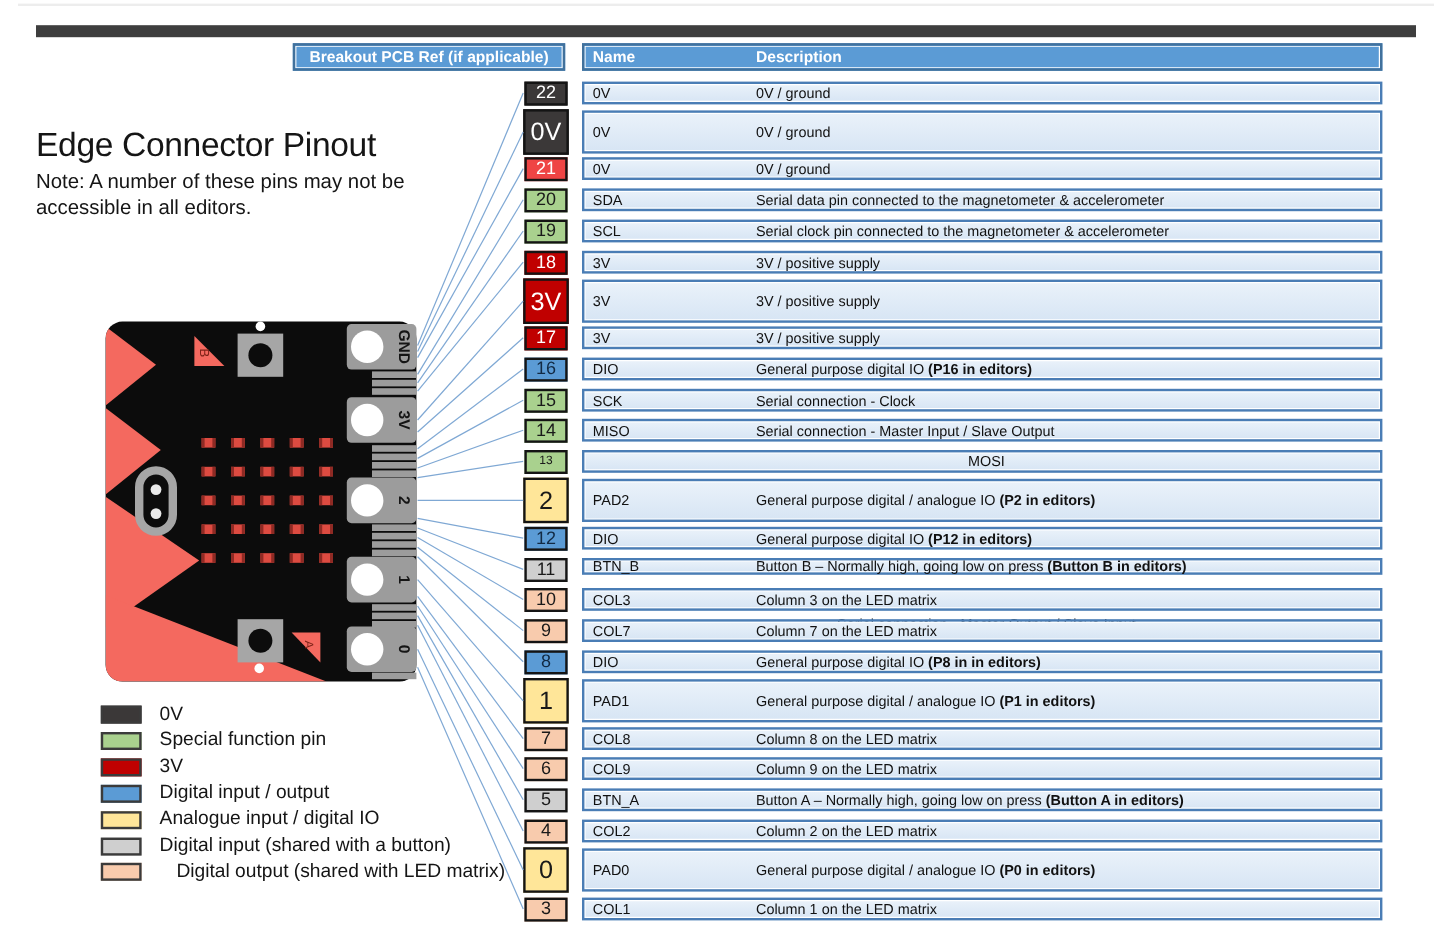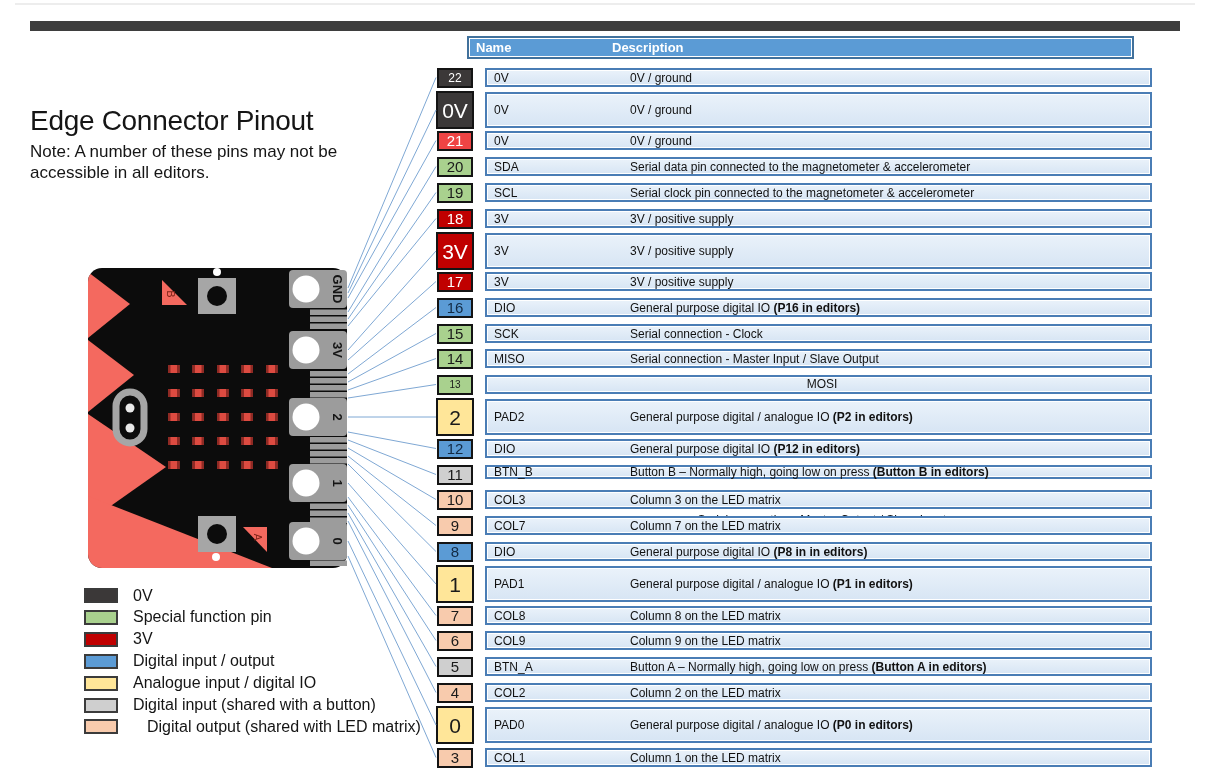--- a/index.html
+++ b/index.html
@@ -7,21 +7,21 @@
           font-family:"Liberation Sans",sans-serif;color:#151515;}
   .abs{position:absolute;}
   #top-rule{left:15px;top:3px;width:1180px;height:2px;background:#ededed;}
   #top-bar{left:30px;top:21px;width:1150px;height:10px;background:#3E3E3E;}
   #page-title{left:30px;top:105px;font-size:28px;letter-spacing:-.3px;}
   #page-note{left:30px;top:141px;width:348px;font-size:17px;line-height:1.25;}
   .hdr{box-sizing:border-box;background:#5B9BD5;border:2px solid #41719C;
        box-shadow:inset 0 0 0 1px #fff;color:#fff;font-weight:bold;font-size:13px;
        display:flex;align-items:center;}
   #ref-header{left:244px;top:36px;width:227px;height:23px;justify-content:center;}
-  #table-header{left:467px;top:36px;width:667px;height:23px;padding-left:7px;}
+  #table-header{left:485px;top:36px;width:667px;height:23px;padding-left:7px;}
   #table-header .tname{flex:0 0 136px;}
   .trow{position:absolute;left:485px;width:667px;box-sizing:border-box;
         background:linear-gradient(#EAF2FA,#D7E5F4);border:2px solid #4A7DB5;
         box-shadow:inset 0 0 0 1px #fff;display:flex;align-items:center;
         padding-left:7px;font-size:12px;color:#111;}
   .tname{flex:0 0 136px;}
   .tdesc b{font-weight:bold;}
   .badge{position:absolute;box-sizing:border-box;border:2px solid #141414;
          display:flex;align-items:center;justify-content:center;line-height:1;}
   .lrow{position:absolute;left:84px;display:flex;align-items:center;height:17px;}
@@ -32,20 +32,23 @@
 </head>
 <body>
 
 <div id="canvas">
   <div class="abs" id="top-rule"></div>
   <div class="abs" id="top-bar"></div>
 
   <div class="abs" id="page-title">Edge Connector Pinout</div>
   <div class="abs" id="page-note">Note: A number of these pins may not be accessible in all editors.</div>
 
+  <div class="abs hdr" id="ref-header">
+    <span>Breakout PCB Ref (if applicable)</span>
+  </div>
   <div class="abs hdr" id="table-header">
     <span class="tname">Name</span>
     <span>Description</span>
   </div>
 
   <div id="rows-layer">
       <div class="trow" style="top: 68px; height: 19px;">
         <span class="tname">0V</span>
         <span class="tdesc">0V / ground</span>
       </div>
@@ -140,21 +143,21 @@
       <div class="trow" style="top: 707px; height: 36px;">
         <span class="tname">PAD0</span>
         <span class="tdesc">General purpose digital / analogue IO <b>(P0 in editors)</b></span>
       </div>
       <div class="trow" style="top: 748px; height: 19px;">
         <span class="tname">COL1</span>
         <span class="tdesc">Column 1 on the LED matrix</span>
       </div>
     </div>
   <div id="badges-layer">
-      <div class="badge" style="left: 437px; top: 67.5px; width: 36px; height: 20px; background: rgb(59, 56, 56); color: rgb(255, 255, 255); font-size: 12px;">22</div>
+      <div class="badge" style="left: 437px; top: 67.5px; width: 36px; height: 20px; background: rgb(59, 56, 56); color: rgb(255, 255, 255); font-size: 15px;">22</div>
       <div class="badge" style="left: 436px; top: 91px; width: 38px; height: 38px; background: rgb(59, 56, 56); color: rgb(255, 255, 255); font-size: 21px;">0V</div>
       <div class="badge" style="left: 437px; top: 130.5px; width: 36px; height: 20px; background: #ef4444; color: rgb(255, 255, 255); font-size: 15px;">21</div>
       <div class="badge" style="left: 437px; top: 156.5px; width: 36px; height: 20px; background: rgb(169, 209, 142); color: rgb(26, 26, 26); font-size: 15px;">20</div>
       <div class="badge" style="left: 437px; top: 182.5px; width: 36px; height: 20px; background: rgb(169, 209, 142); color: rgb(26, 26, 26); font-size: 15px;">19</div>
       <div class="badge" style="left: 437px; top: 208.5px; width: 36px; height: 20px; background: rgb(192, 0, 0); color: rgb(255, 255, 255); font-size: 15px;">18</div>
       <div class="badge" style="left: 436px; top: 232px; width: 38px; height: 38px; background: rgb(192, 0, 0); color: rgb(255, 255, 255); font-size: 21px;">3V</div>
       <div class="badge" style="left: 437px; top: 271.5px; width: 36px; height: 20px; background: rgb(192, 0, 0); color: rgb(255, 255, 255); font-size: 15px;">17</div>
       <div class="badge" style="left: 437px; top: 297.5px; width: 36px; height: 20px; background: rgb(91, 155, 213); color: rgb(18, 42, 68); font-size: 15px;">16</div>
       <div class="badge" style="left: 437px; top: 323.5px; width: 36px; height: 20px; background: rgb(169, 209, 142); color: rgb(26, 26, 26); font-size: 15px;">15</div>
       <div class="badge" style="left: 437px; top: 348.5px; width: 36px; height: 20px; background: rgb(169, 209, 142); color: rgb(26, 26, 26); font-size: 15px;">14</div>

